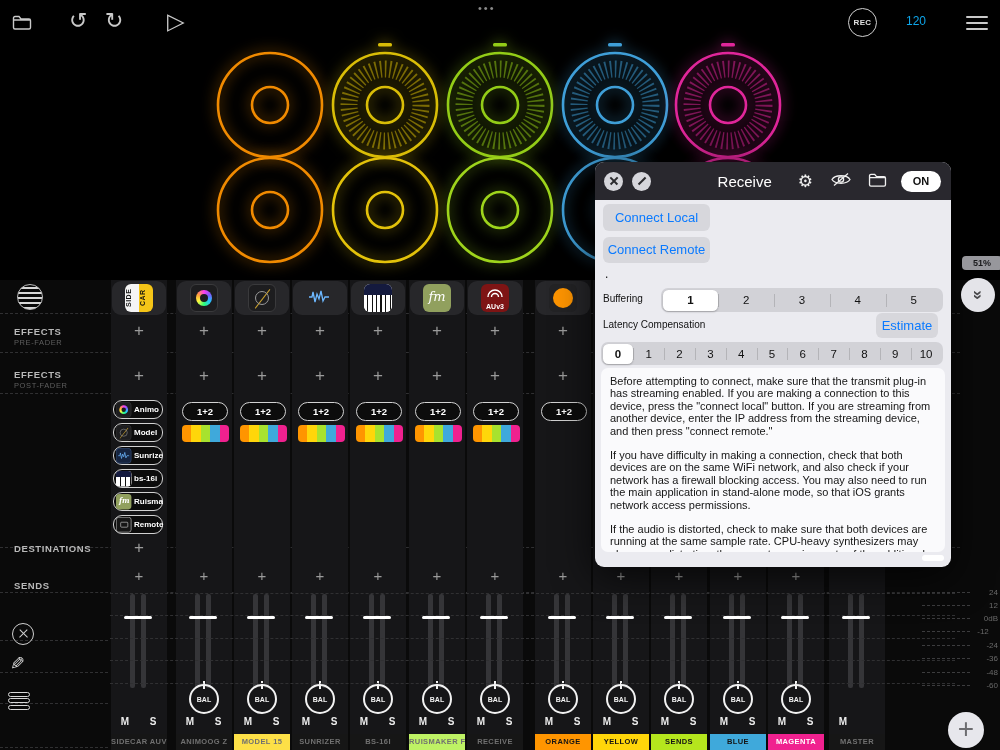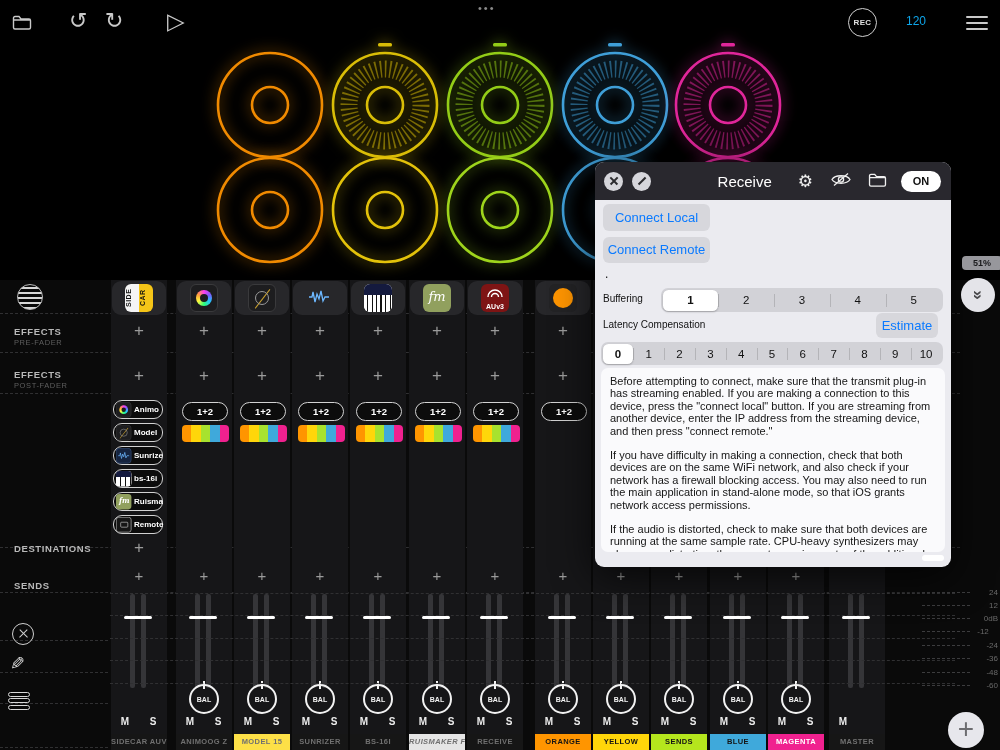--- a/index.html
+++ b/index.html
@@ -456,21 +456,21 @@
           </div>
           <div class="ch-plus" style="top: 287px; font-size: 15px;">+</div>
           <div class="fader">
             <div class="bar b1"></div>
             <div class="bar b2"></div>
             <div class="handle"></div>
           </div>
           <div class="bal"><span>BAL</span></div>
           <div class="ms" style="left: 4px;">M</div>
           <div class="ms" style="left: 32px;">S</div>
-          <div class="ch-label" style="background: #e5e5e5; color: rgb(112, 112, 112); font-style: italic;">RUISMAKER F</div>
+          <div class="ch-label" style="background: #bef264; color: rgb(112, 112, 112);">RUISMAKER F</div>
         </div>
         <div class="channel" style="left: 467px;">
           <div class="ch-tile">
             <div class="ic ic-receive" style="position: absolute; left: 13px; top: 3px;"><svg width="20" height="10" viewBox="0 0 20 10" style="margin-top:4px;">
       <path d="M3 9 a7 7 0 0 1 14 0 M6.5 9 a3.5 3.5 0 0 1 7 0" fill="none" stroke="#fff" stroke-width="1.4"></path>
               </svg>
       <div class="auv">AUv3</div></div>
           </div>
           <div class="ch-plus" style="top: 41px;">+</div>
           <div class="ch-plus" style="top: 86px;">+</div>

